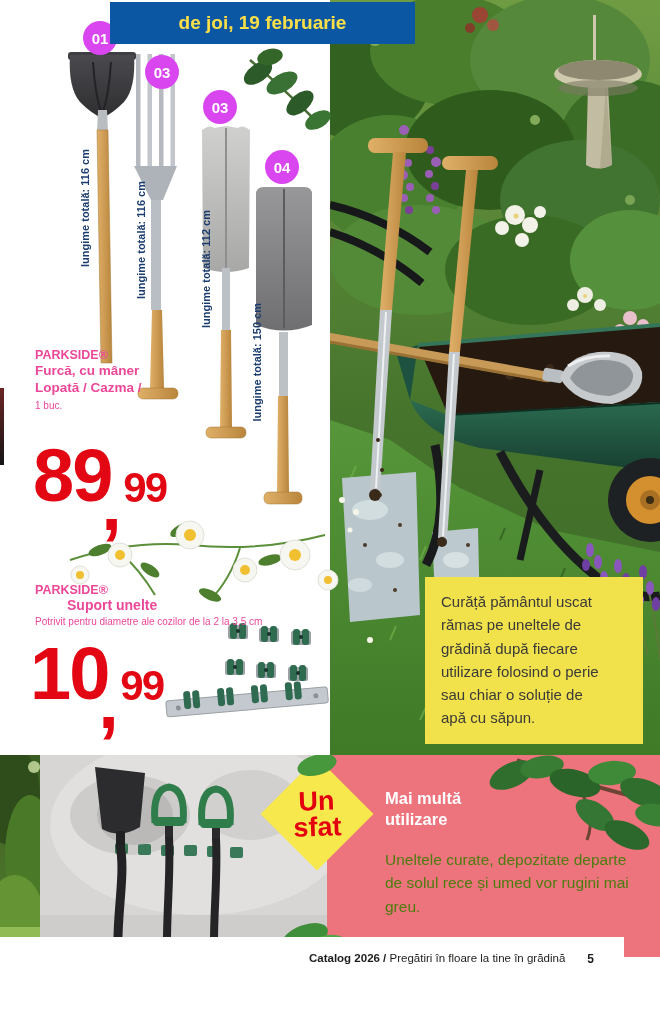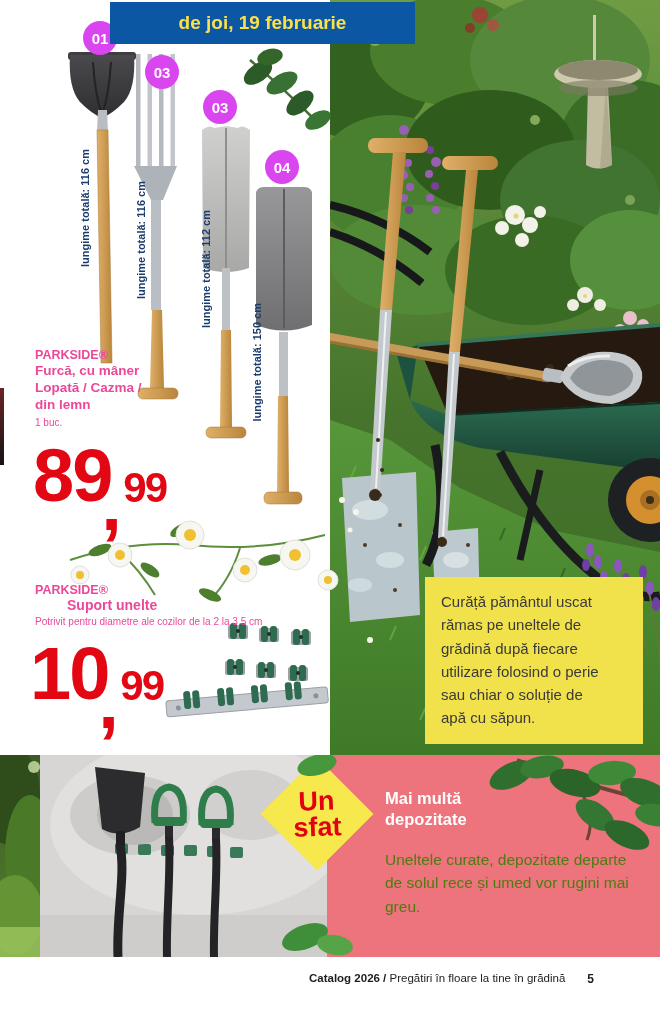--- a/index.html
+++ b/index.html
@@ -68,21 +68,21 @@
   .diamond-text { position:absolute; left:270px; top:24px; width:94px; height:72px;
     display:flex; flex-direction:column; align-items:center; justify-content:center;
     color:#e3000f; font-weight:bold; font-size:27px; line-height:0.95;
     transform:rotate(-2deg); z-index:6; }
   .advice-heading { position:absolute; left:385px; top:33px; width:170px;
     color:#ffffff; font-weight:bold; font-size:16.5px; line-height:1.3; z-index:4; }
   .advice-body { position:absolute; left:385px; top:93px; width:258px;
     color:#4d7c0f; font-size:15.5px; line-height:1.5; z-index:4; }
   .bottom-decor { position:absolute; left:0; top:0; z-index:7; pointer-events:none; }
   
-  .footer { position:absolute; left:0; top:957px; width:624px; height:57px; background:#ffffff;
+  .footer { position:absolute; left:0; top:937px; width:624px; height:57px; background:#ffffff;
     display:flex; align-items:flex-start; justify-content:flex-end;
     padding:15px 30px 0 0; box-sizing:border-box; gap:22px;
     font-size:11.5px; color:#1d1d1b; z-index:20; }
   .footer .f-bold { font-weight:bold; }
   .footer .pagenum { font-weight:bold; font-size:12px; }
 </style>
 </head>
 <body>
 
 <div class="page">
@@ -352,21 +352,20 @@
 
   <div class="vlabel v1">lungime totală: 116 cm</div>
   <div class="vlabel v2">lungime totală: 116 cm</div>
   <div class="vlabel v3">lungime totală: 112 cm</div>
   <div class="vlabel v4">lungime totală: 150 cm</div>
 
   <div class="prod prod1">
     <div class="brand">PARKSIDE®</div>
     <div class="title-line">Furcă, cu mâner</div>
     <div class="title-line">Lopată / Cazma /</div>
-    <div class="title-line">din lemn</div>
     <div class="unit">1 buc.</div>
   </div>
   <div class="price price1">
     <span class="pi">89</span>
     <span class="pfrac">
       <span class="pd">99</span>
       <span class="pc">,</span>
     </span>
   </div>
 
@@ -523,21 +522,21 @@
     <div class="pink-panel"></div>
 
     <div class="diamond"></div>
     <div class="diamond-text">
       <span>Un</span>
       <span>sfat</span>
     </div>
 
     <div class="advice-heading">
       <div>Mai multă</div>
-      <div>depozitate</div>
+      <div>utilizare</div>
     </div>
     <div class="advice-body">Uneltele curate, depozitate departe de solul rece și umed vor rugini mai greu.</div>
 
     <svg class="bottom-decor" width="660" height="202" viewBox="0 0 660 202">
       <g>
         <path d="M517,5 Q567,25 647,45" stroke="#6b4434" stroke-width="4" fill="none"></path>
         <path d="M577,30 Q597,60 587,85" stroke="#6b4434" stroke-width="3" fill="none"></path>
         <ellipse cx="512" cy="20" rx="24" ry="12" fill="#2f6e2d" transform="rotate(-25 512 20)"></ellipse>
         <ellipse cx="542" cy="12" rx="22" ry="11" fill="#387d33" transform="rotate(-10 542 12)"></ellipse>
         <ellipse cx="575" cy="28" rx="26" ry="13" fill="#2a6428" transform="rotate(15 575 28)"></ellipse>

